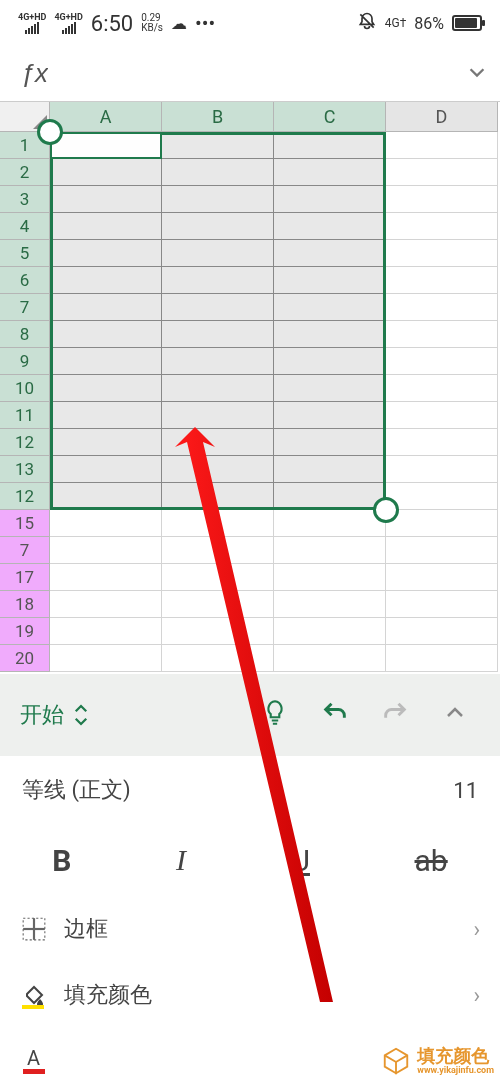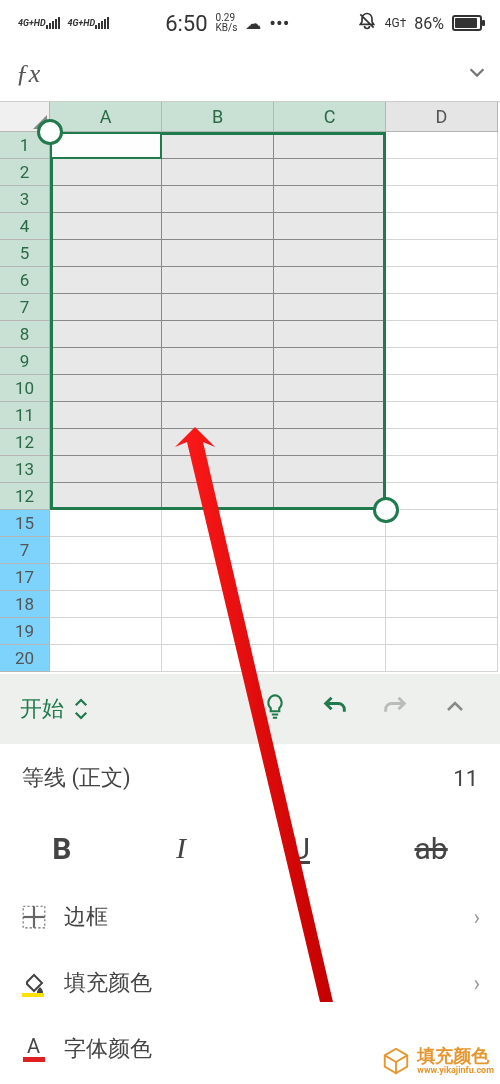--- a/index.html
+++ b/index.html
@@ -1,51 +1,51 @@
 <!DOCTYPE html>
 <html><head>
 <meta charset="utf-8">
 <style>
 *{box-sizing:border-box;margin:0;padding:0;font-family:-apple-system,"Segoe UI",Roboto,sans-serif;}
 html,body{width:500px;height:1084px;overflow:hidden;background:#fff;}
 .status-bar{height:46px;display:flex;align-items:center;justify-content:space-between;padding:0 18px;font-size:16px;color:#333;}
 .status-left,.status-right{display:flex;align-items:center;gap:8px;}
-.sig{font-size:10px;font-weight:700;line-height:1;display:flex;flex-direction:row;align-items:center;font-style:italic;}
+.sig{font-size:10px;font-weight:700;line-height:1;display:flex;flex-direction:column;align-items:center;}
 .sig-top{font-size:9px;}
 .bars{display:flex;align-items:flex-end;gap:1px;height:12px;}
 .bars span{width:2px;background:#333;}
 .bars span:nth-child(1){height:4px}.bars span:nth-child(2){height:6px}.bars span:nth-child(3){height:8px}.bars span:nth-child(4){height:10px}.bars span:nth-child(5){height:12px}
-.clock{font-size:22px;font-weight:400;margin-left:48px;}
+.clock{font-size:22px;font-weight:400;}
 .kb{font-size:10px;line-height:1;}
 .dots{font-size:20px;}
 .batt-box{width:30px;height:16px;border:2px solid #333;border-radius:3px;position:relative;}
 .batt-box::after{content:"";position:absolute;right:-5px;top:3px;width:3px;height:6px;background:#333;border-radius:1px;}
 .batt-box::before{content:"";position:absolute;left:1px;top:1px;bottom:1px;width:86%;background:#333;border-radius:1px;}
 .formula-bar{height:56px;border-bottom:1px solid #ccc;display:flex;align-items:center;padding:0 12px 0 8px;}
-.fx{width:40px;font-family:Liberation Serif, serif;font-style:italic;font-size:26px;color:#555;text-align:center;}
+.fx{width:40px;font-family:Liberation Sans, sans-serif;font-style:italic;font-size:26px;color:#555;text-align:right;}
 .formula-input{flex:1;height:40px;border:none;}
 .fx-expand{color:#888;}
 .sheet{position:relative;background:#fff;}
 .corner-cell{position:absolute;left:0;top:0;width:50px;height:30px;background:#f0f0f0;border-right:1px solid #b5b5b5;border-bottom:1px solid #b5b5b5;display:flex;align-items:flex-end;justify-content:flex-end;}
 .corner-cell::after{content:"";border-left:14px solid transparent;border-bottom:14px solid #888;margin:2px;}
 .col-headers{position:absolute;left:50px;top:0;right:0;height:30px;display:flex;}
 .col-h{width:112px;background:#e5e5e5;border-right:1px solid #b5b5b5;border-bottom:1px solid #b5b5b5;display:flex;align-items:center;justify-content:center;font-size:18px;color:#555;}
 .col-h.sel{background:#c9e0d4;color:#2a6b45;}
 .row-headers{position:absolute;left:0;top:30px;width:50px;}
-.row-h{height:27px;background:#7dd3fc;border-right:1px solid #b5b5b5;border-bottom:1px solid #b5b5b5;display:flex;align-items:center;justify-content:center;font-size:17px;color:#555;}
+.row-h{height:27px;background:#f0abfc;border-right:1px solid #b5b5b5;border-bottom:1px solid #b5b5b5;display:flex;align-items:center;justify-content:center;font-size:17px;color:#555;}
 .row-h.sel{background:#c9e0d4;color:#2a6b45;}
 .cells{position:absolute;left:50px;top:30px;right:0;}
 .cell-row{display:flex;height:27px;}
 .cell{width:112px;border-right:1px solid #d4d4d4;border-bottom:1px solid #d4d4d4;background:#fff;}
 .cell.inner{background:#e8e8e8;border-right:1px solid #888;border-bottom:1px solid #888;}
 .selection-box{position:absolute;left:50px;top:30px;width:336px;height:378px;border:3px solid #1f7a4c;pointer-events:none;}
 .active-cell{position:absolute;left:50px;top:30px;width:112px;height:27px;border:2px solid #1f7a4c;background:#fefefe;pointer-events:none;}
 .handle{position:absolute;width:26px;height:26px;background:#fff;border:3px solid #1f7a4c;border-radius:50%;pointer-events:none;}
 .red-arrow{position:absolute;pointer-events:none;}
-.tab-bar{height:70px;background:#eef0ee;display:flex;align-items:center;padding:0 20px;gap:10px;}
+.tab-bar{height:82px;background:#eef0ee;display:flex;align-items:center;padding:0 20px;gap:10px;}
 .tab-start{color:#1f7a4c;font-size:22px;display:flex;align-items:center;gap:8px;}
 .flex-spacer{flex:1;}
 .tool-ic{width:50px;text-align:center;color:#888;}
 .tool-ic.green{color:#1f7a4c;}
 .font-bar{height:68px;display:flex;align-items:center;padding:8px 22px;font-size:22px;color:#444;}
 .format-bar{height:72px;display:flex;align-items:center;justify-content:space-around;}
 .fmt{font-size:30px;color:#444;}
 .opt-row{height:66px;display:flex;align-items:center;padding:0 20px;font-size:22px;color:#444;gap:16px;}
 .opt-row .chev{margin-left:auto;color:#999;font-size:22px;}
 .ic-box{width:28px;height:28px;display:flex;align-items:center;justify-content:center;}
@@ -331,21 +331,20 @@
   <span>填充颜色</span>
   <span class="chev">›</span>
 </div>
 <div class="opt-row">
   <div class="ic-box">
       <svg width="28" height="30" viewBox="0 0 28 30">
         <text x="7" y="19" font-size="20" font-family="serif" fill="#444">A</text>
         <rect x="3" y="23" width="22" height="5" fill="#e02020"></rect>
       </svg>
     </div>
-  <span>字体颜色</span>
 </div>
 
 <div class="watermark">
   <svg class="wm-cube" viewBox="0 0 32 32">
       <path d="M16 3l12 7v12l-12 7-12-7V10z" fill="none" stroke="#e6962e" stroke-width="2"></path>
       <path d="M4 10l12 7 12-7M16 17v13" fill="none" stroke="#e6962e" stroke-width="2"></path>
     </svg>
   <div class="wm-txt">
     <span>填充颜色</span>
     <span class="wm-url">www.yikajinfu.com</span>

